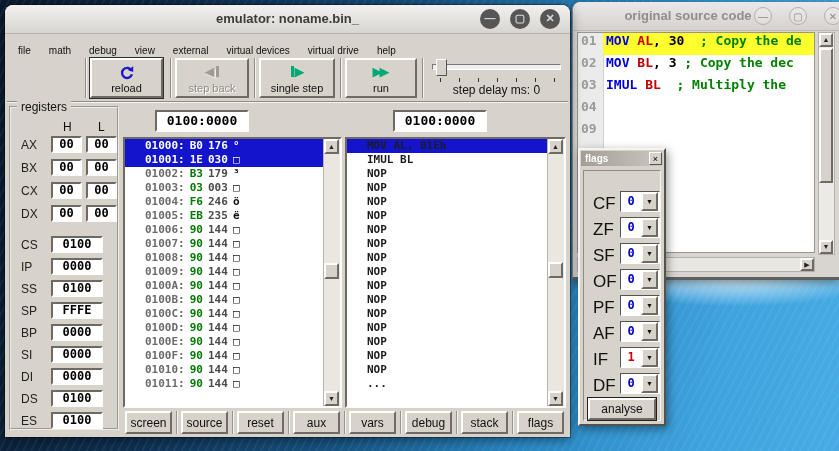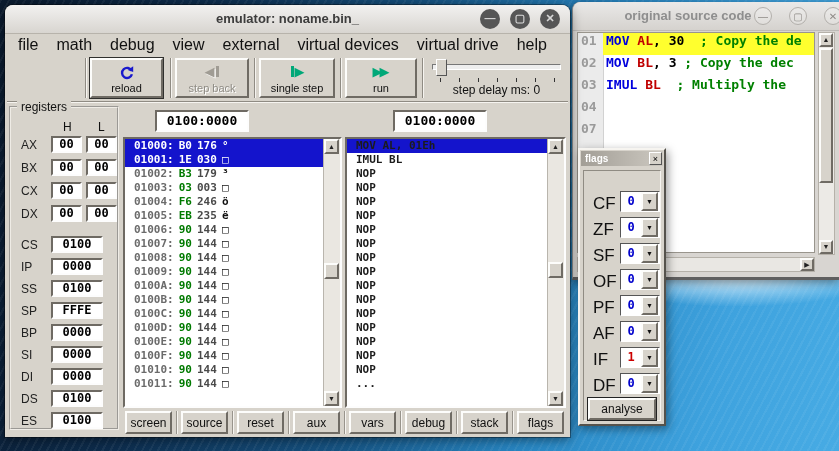--- a/index.html
+++ b/index.html
@@ -18,21 +18,21 @@
 
   
   #emu{position:absolute;left:5px;top:5px;width:565px;height:432px;background:#d7d3cb;
     border-radius:8px 8px 0 0;z-index:3;box-shadow:0 2px 12px rgba(0,0,0,.5),0 0 0 1px rgba(0,0,0,.35);}
   .titlebar{height:28px;background:linear-gradient(#f2f1f0,#d8d5d0);border-radius:8px 8px 0 0;
     position:relative;border-bottom:1px solid #b7b3ab;}
   .titlebar .title{line-height:28px;text-align:center;font-weight:bold;font-size:13px;color:#3c3c3c;}
   .winbtns{position:absolute;right:10px;top:4px;display:flex;gap:10px;}
   .cbtn{width:20px;height:20px;border-radius:50%;background:#565656;color:#d6d6d6;
     font-size:11px;line-height:19px;text-align:center;font-weight:bold;}
-  #menubar{height:22px;display:flex;align-items:center;padding-left:4px;font-size:16px;color:#111;}
+  #menubar{height:22px;display:flex;align-items:flex-end;padding-left:4px;font-size:10px;color:#111;}
   .menu-item{padding:0 9px;}
   
   #toolbar{position:relative;height:45px;}
   .tbtn{position:absolute;top:2px;height:40px;display:flex;flex-direction:column;align-items:center;
     justify-content:center;gap:1px;font-size:11px;color:#111;padding:0;}
   .ticon{height:18px;display:flex;align-items:center;justify-content:center;font-size:13px;line-height:18px;}
   .green{color:#00a878;} .grayicon{color:#a09c94;text-shadow:1px 1px 0 #fff;}
   .vbar{display:inline-block;width:3px;height:11px;background:currentColor;margin:0 1px;}
   .dbl{letter-spacing:-3px;padding-right:3px;}
   #btn-reload{box-shadow:0 0 0 1px #30302e;}
@@ -60,21 +60,21 @@
     box-sizing:border-box;font:700 12px "DejaVu Sans Mono",monospace;text-align:center;line-height:13px;color:#000;}
   .regbox.h{left:40px;width:31px;} .regbox.l{left:75px;width:31px;} .regbox.w{left:40px;width:52px;}
 
   
   .addrfield{position:absolute;top:105px;width:94px;height:22px;font:700 13px "DejaVu Sans Mono",monospace;
     text-align:center;line-height:18px;color:#000;}
   #addr-left{left:150px;} #addr-right{left:388px;}
   .listbox{position:absolute;top:132px;height:271px;overflow:hidden;}
   #memlist{left:118px;width:219px;} #dislist{left:340px;width:221px;}
   .rows{position:absolute;left:0;top:0;right:16px;bottom:0;overflow:hidden;}
-  .lrow{height:14px;line-height:14px;font:700 11px "DejaVu Sans Mono",monospace;white-space:pre;padding-left:9px;color:#1c1c1c;}
+  .lrow{height:14px;line-height:14px;font:700 11px "DejaVu Sans Mono",monospace;white-space:pre;padding-left:20px;color:#1c1c1c;}
   .lrow.sel{background:#1414cc;}
   .lrow.sel span{color:#fff !important;}
   .maddr{color:#6b6b6b;} .mhex{color:#007a00;margin-left:5px;} .mdec{color:#4a4a4a;margin-left:5px;} .mchr{color:#111;margin-left:5px;}
   .vsb{position:absolute;right:0;top:0;bottom:0;width:16px;background:#eae7e1;border-left:1px solid #b9b5ad;}
   .sbtn{position:absolute;left:0;width:15px;height:15px;font-size:7px;line-height:10px;text-align:center;color:#222;padding:0;}
   .sbtn.up{top:0;} .sbtn.down{bottom:0;}
   .vthumb{position:absolute;left:0;width:15px;height:16px;}
   
   #panelbtns{position:absolute;left:120px;top:406px;display:flex;align-items:center;}
   .panelbtn{width:47px;height:23px;font-size:12px;color:#111;padding:0;}
@@ -134,21 +134,21 @@
       <div class="scircle" id="smax">▢</div>
       <div class="scircle" id="sclose">✕</div>
     </div>
     <div class="stext">
       <div class="gutter"></div>
       <div style="position:relative;">
           <div class="codeline hl"><span class="lnum">01</span><span class="ltext"><span style="color: rgb(0, 0, 221);">MOV </span><span style="color: rgb(192, 0, 0);">AL</span><span style="color: rgb(0, 0, 0);">, </span><span style="color: rgb(0, 0, 0);">30  </span><span style="color: rgb(0, 128, 0);">; Copy the de</span></span></div>
           <div class="codeline"><span class="lnum">02</span><span class="ltext"><span style="color: rgb(0, 0, 221);">MOV </span><span style="color: rgb(192, 0, 0);">BL</span><span style="color: rgb(0, 0, 0);">, </span><span style="color: rgb(0, 0, 0);">3 </span><span style="color: rgb(0, 128, 0);">; Copy the dec</span></span></div>
           <div class="codeline"><span class="lnum">03</span><span class="ltext"><span style="color: rgb(0, 0, 221);">IMUL </span><span style="color: rgb(192, 0, 0);">BL</span><span style="color: rgb(0, 0, 0);">  </span><span style="color: rgb(0, 128, 0);">; Multiply the</span></span></div>
           <div class="codeline"><span class="lnum">04</span><span class="ltext"></span></div>
-          <div class="codeline"><span class="lnum">07</span><span class="ltext"></span></div>
+          <div class="codeline"><span class="lnum">09</span><span class="ltext"></span></div>
         </div>
     </div>
     <div class="svsb">
       <button class="sbtn up raised">▲</button>
       <div class="svthumb raised"></div>
       <button class="sbtn down raised">▼</button>
     </div>
     <div class="shsb">
       <button class="sbtn left raised">◀</button>
       <button class="sbtn right raised">▶</button>

